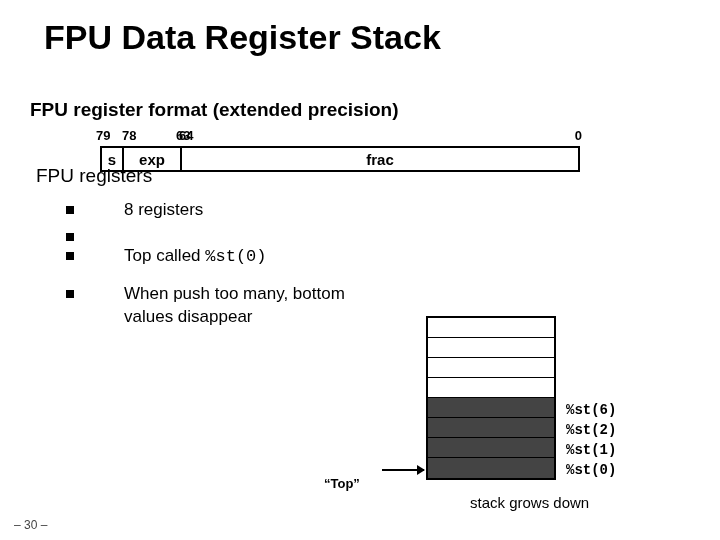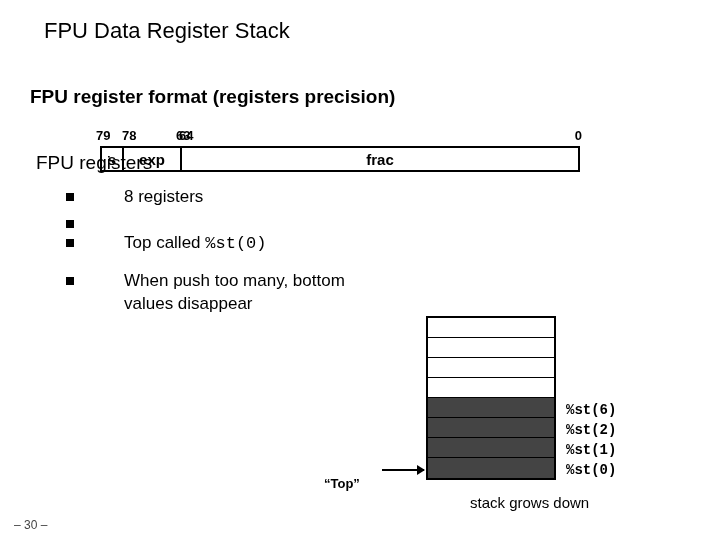--- a/index.html
+++ b/index.html
@@ -6,22 +6,22 @@
   body {
     width: 720px;
     height: 540px;
     font-family: Arial, Helvetica, sans-serif;
     background: #fff;
     color: #000;
     position: relative;
     overflow: hidden;
   }
   .title {
-    font-size: 22px;
-    font-weight: normal;
+    font-size: 34px;
+    font-weight: bold;
     padding: 18px 0 0 44px;
   }
   .subtitle {
     font-size: 19px;
     font-weight: bold;
     padding: 42px 0 0 30px;
   }
   .format-diagram {
     position: absolute;
     left: 100px;
@@ -156,21 +156,21 @@
     left: 14px;
     bottom: 8px;
     font-size: 12px;
     color: #444;
   }
 </style>
 </head>
 <body>
 
 <div class="title">FPU Data Register Stack</div>
-<div class="subtitle">FPU register format (registers precision)</div>
+<div class="subtitle">FPU register format (extended precision)</div>
 
 <div class="format-diagram">
   <div class="bit-labels">
     <span class="bit-79">79</span>
     <span class="bit-78">78</span>
     <span class="bit-64">64</span>
     <span class="bit-63">63</span>
     <span class="bit-0">0</span>
   </div>
   <div class="format-row">

